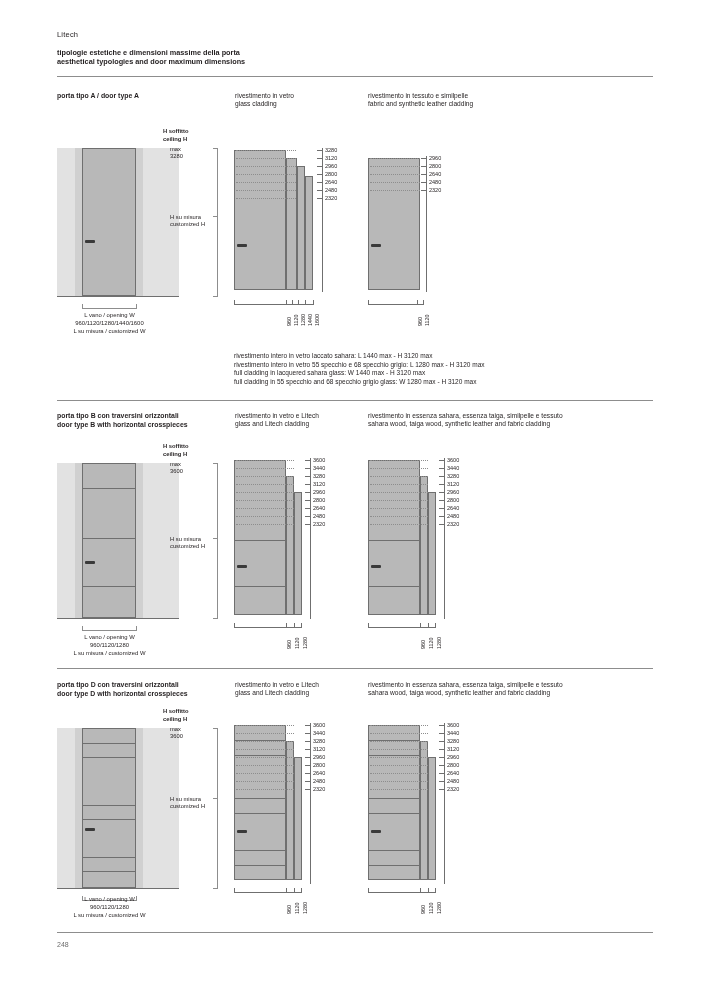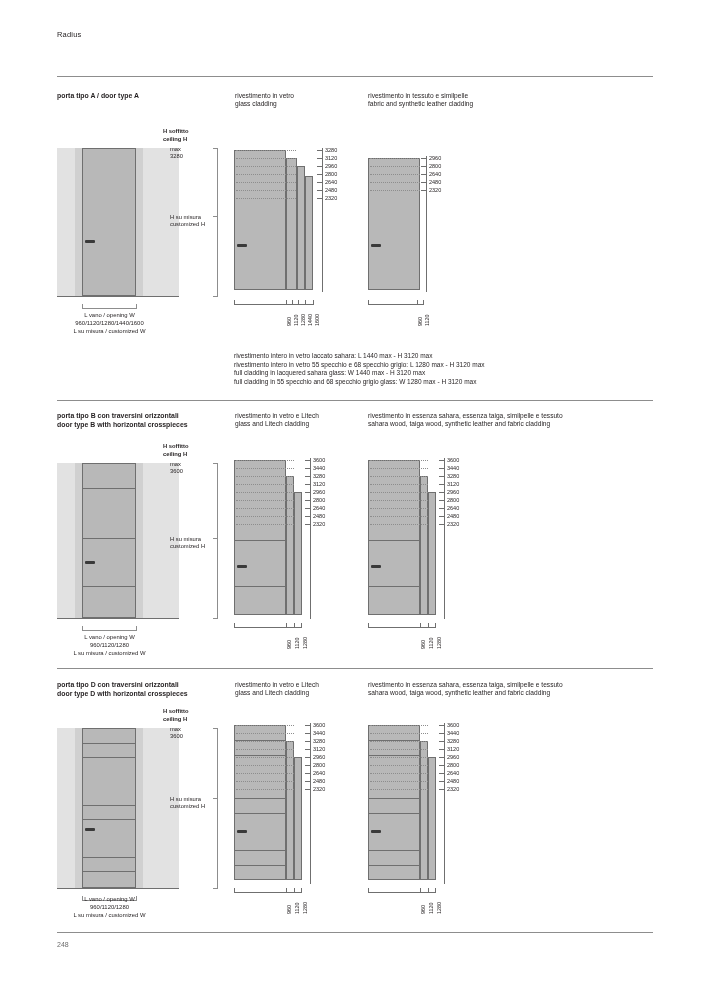--- a/index.html
+++ b/index.html
@@ -53,21 +53,25 @@
   .baseline { position:absolute; height:1px; background:#6f6f6f; }
   .wlab { position:absolute; font-size:5.4px; color:#231f20; white-space:nowrap;
           transform-origin:left top; transform:rotate(-90deg); }
   .wtick { position:absolute; width:1px; background:#6f6f6f; }
 </style>
 </head>
 <body>
 
 <div class="page">
 
-  <div class="brand">Radius</div>
+  <div class="brand">Litech</div>
+  <div class="subtitle">
+    <div>tipologie estetiche e dimensioni massime della porta</div>
+    <div>aesthetical typologies and door maximum dimensions</div>
+  </div>
   <div class="rule" style="top:76px"></div>
 
   <div class="sec-title" style="left:57px; top:92px; width:170px">porta tipo A / door type A</div>
   <div class="col-head" style="left:235px; top:92px; width:125px">
     <div>rivestimento in vetro</div>
     <div>glass cladding</div>
   </div>
   <div class="col-head" style="left:368px; top:92px; width:230px">
     <div>rivestimento in tessuto e similpelle</div>
     <div>fabric and synthetic leather cladding</div>

